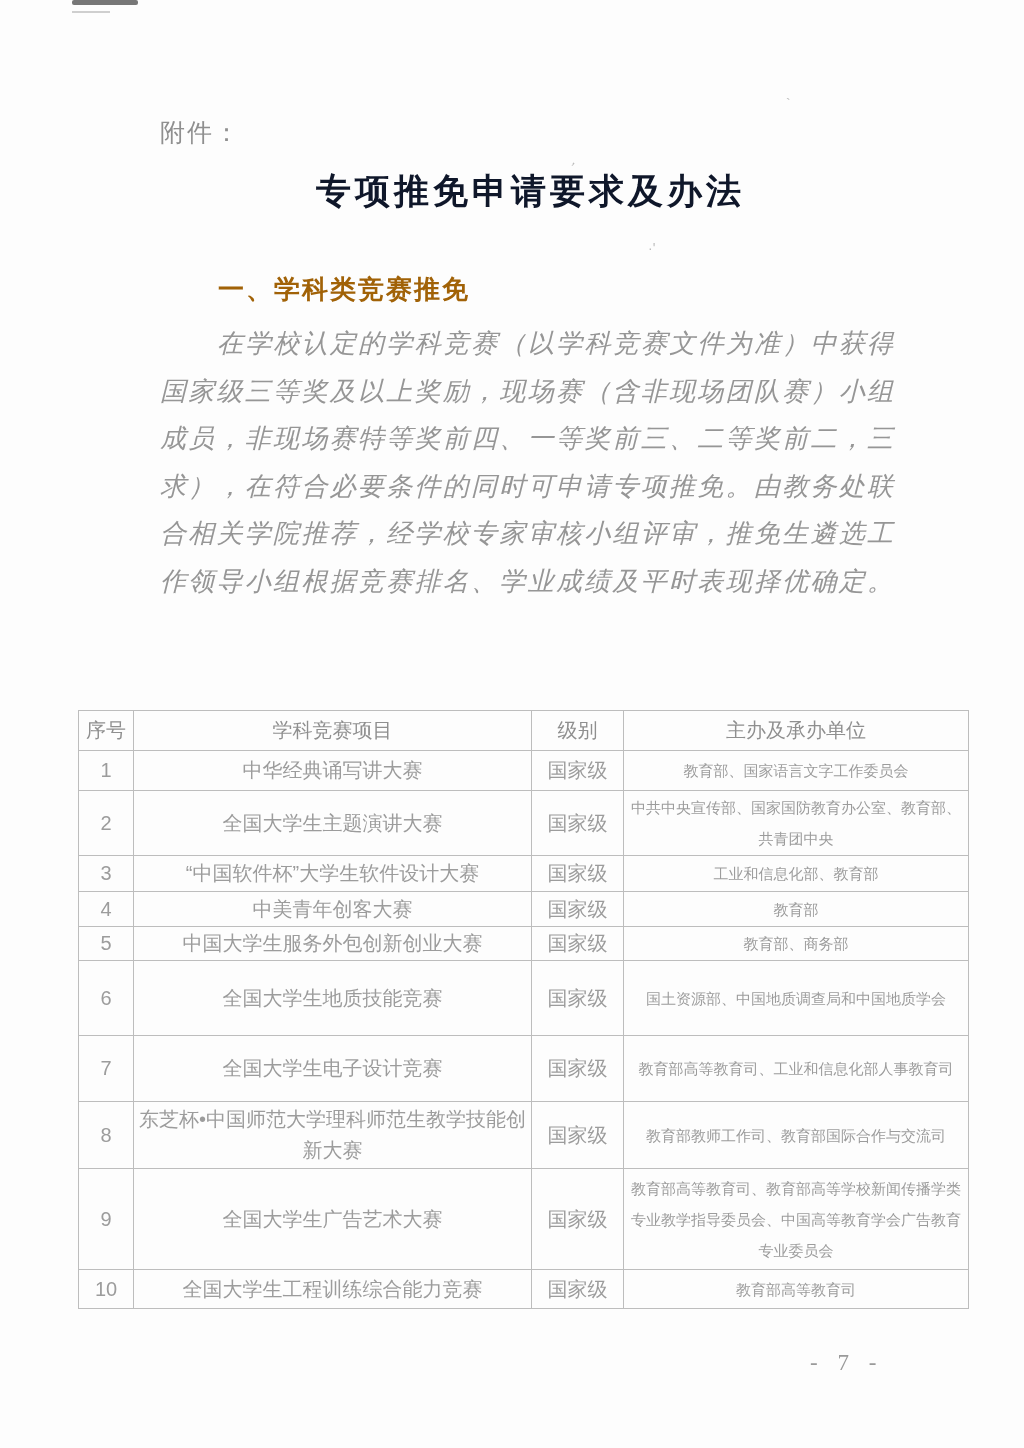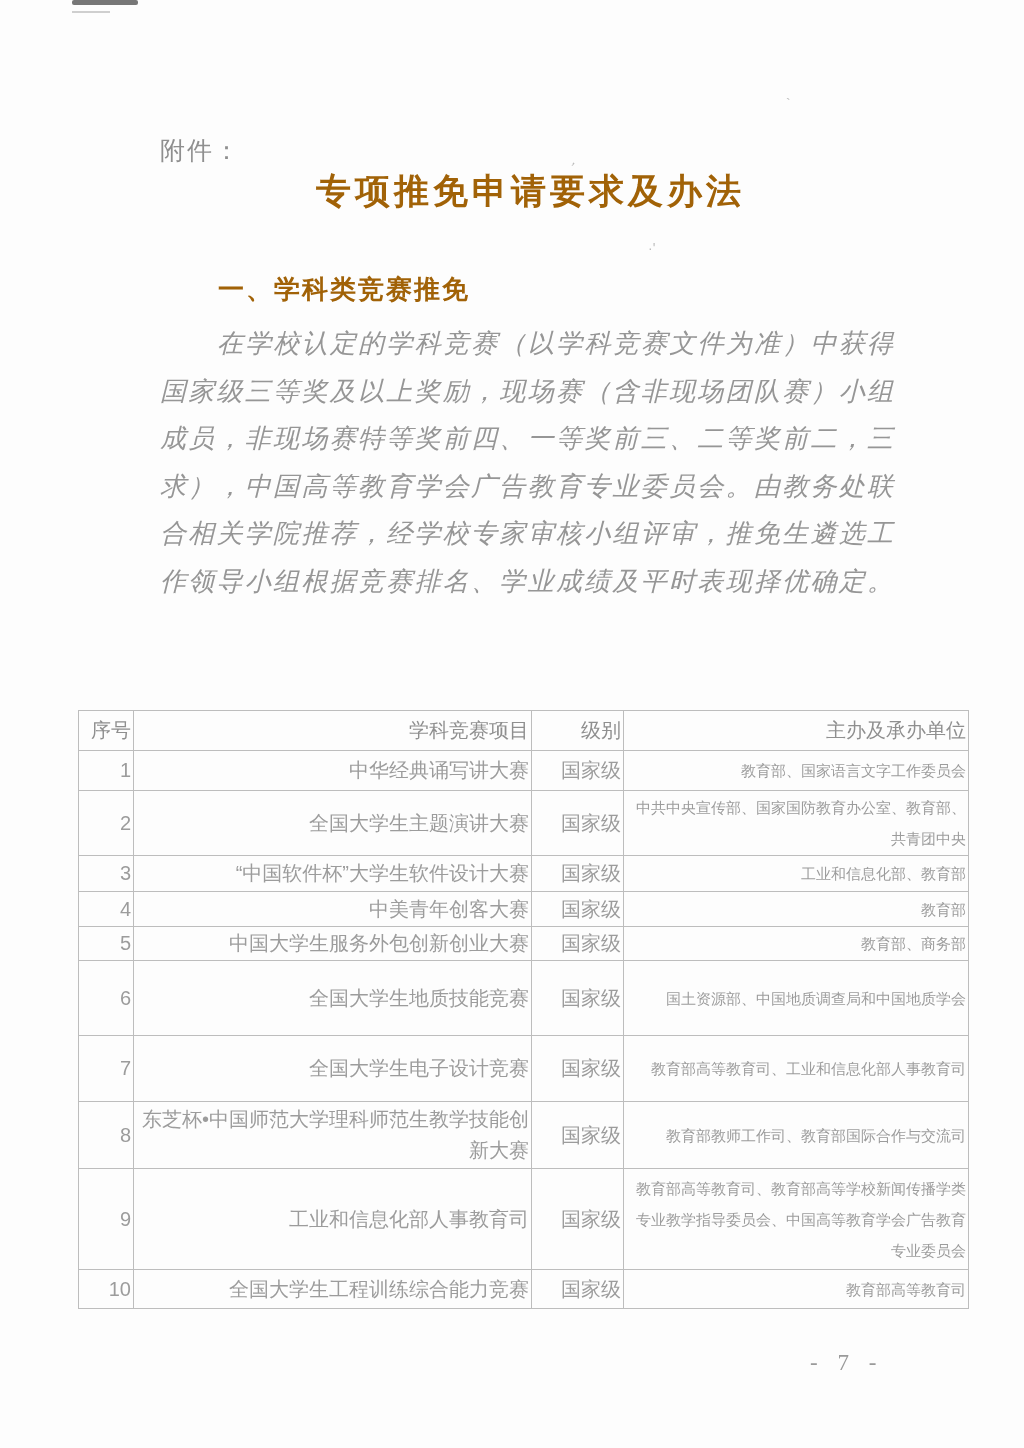--- a/index.html
+++ b/index.html
@@ -12,24 +12,24 @@
     margin:0 auto;
   }
   
   .streak-dark{position:absolute;left:72px;top:0;width:66px;height:5px;background:#5f5f5f;border-radius:2px;opacity:.85;}
   .streak-light{position:absolute;left:72px;top:11px;width:38px;height:2px;background:#cfcfcf;}
   .mark{position:absolute;color:#bcbcbc;font-size:14px;}
   .mark-1{left:574px;top:152px;transform:rotate(35deg);}
   .mark-2{left:648px;top:240px;}
   .mark-3{left:786px;top:96px;}
 
-  .attach{position:absolute;left:160px;top:134px;font-size:25px;color:#8f8f8f;letter-spacing:2px;}
+  .attach{position:absolute;left:160px;top:116px;font-size:25px;color:#8f8f8f;letter-spacing:2px;}
   .doc-title{
     position:absolute;left:316px;top:168px;
-    font-size:35px;font-weight:bold;color:#a16207;letter-spacing:4px;
+    font-size:35px;font-weight:bold;color:#0f172a;letter-spacing:4px;
   }
   .section-heading{
     position:absolute;left:218px;top:272px;
     font-size:26px;font-weight:bold;color:#a16207;letter-spacing:2px;
   }
   .para{
     position:absolute;left:160px;top:320px;width:733px;
     font-size:26px;color:#969696;font-style:italic;
   }
   .para .line{
@@ -40,21 +40,21 @@
   .para .line.indent{padding-left:57px;}
 
   table.comp{
     position:absolute;left:78px;top:710px;
     width:890px;border-collapse:collapse;
     color:#9c9c9c;font-size:20px;
     table-layout:fixed;
   }
   table.comp td,table.comp th{
     border:1px solid #bdbdbd;
-    text-align:right;vertical-align:middle;
+    text-align:center;vertical-align:middle;
     padding:1px 2px;font-weight:normal;
     line-height:31px;
   }
   table.comp th{color:#8f8f8f;}
   col.c-no{width:55px;}
   col.c-name{width:398px;}
   col.c-level{width:92px;}
   col.c-org{width:345px;}
   td.org{font-size:15px;}
   tr.h-hdr{height:40px;}
@@ -87,21 +87,21 @@
   <span class="mark mark-3">`</span>
 
   <div class="attach">附件：</div>
   <div class="doc-title">专项推免申请要求及办法</div>
   <div class="section-heading">一、学科类竞赛推免</div>
 
   <div class="para">
     <div class="line indent">在学校认定的学科竞赛（以学科竞赛文件为准）中获得</div>
     <div class="line">国家级三等奖及以上奖励，现场赛（含非现场团队赛）小组</div>
     <div class="line">成员，非现场赛特等奖前四、一等奖前三、二等奖前二，三</div>
-    <div class="line">求），中国高等教育学会广告教育专业委员会。由教务处联</div>
+    <div class="line">求），在符合必要条件的同时可申请专项推免。由教务处联</div>
     <div class="line">合相关学院推荐，经学校专家审核小组评审，推免生遴选工</div>
     <div class="line">作领导小组根据竞赛排名、学业成绩及平时表现择优确定。</div>
   </div>
 
   <table class="comp">
     <colgroup>
       <col class="c-no">
         <col class="c-name">
         <col class="c-level">
         <col class="c-org">
@@ -156,21 +156,21 @@
       <td class="org">教育部高等教育司、工业和信息化部人事教育司</td>
     </tr>
     <tr class="h-r8">
       <td>8</td>
       <td>东芝杯•中国师范大学理科师范生教学技能创新大赛</td>
       <td>国家级</td>
       <td class="org">教育部教师工作司、教育部国际合作与交流司</td>
     </tr>
     <tr class="h-r9">
       <td>9</td>
-      <td>工业和信息化部人事教育司</td>
+      <td>全国大学生广告艺术大赛</td>
       <td>国家级</td>
       <td class="org">教育部高等教育司、教育部高等学校新闻传播学类专业教学指导委员会、中国高等教育学会广告教育专业委员会</td>
     </tr>
     <tr class="h-r10">
       <td>10</td>
       <td>全国大学生工程训练综合能力竞赛</td>
       <td>国家级</td>
       <td class="org">教育部高等教育司</td>
     </tr>
   </tbody>

